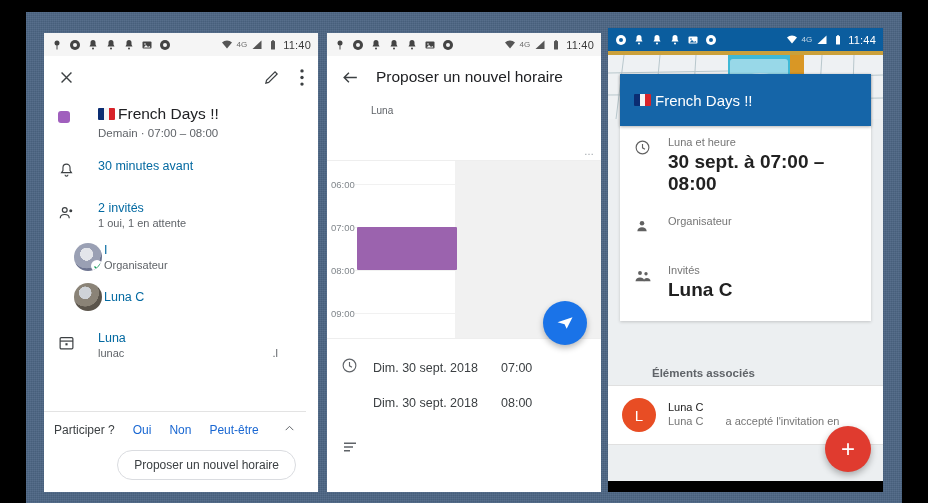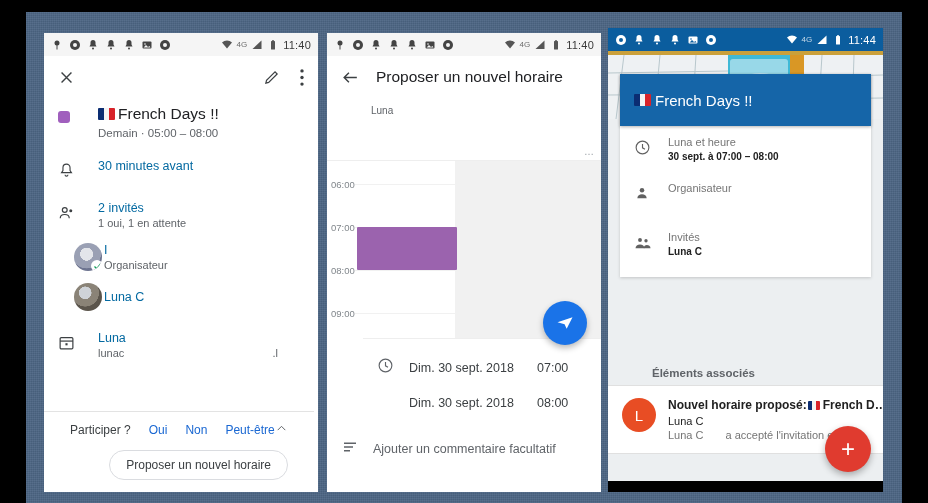--- a/index.html
+++ b/index.html
@@ -82,22 +82,22 @@
     width: 12px; height: 12px; border-radius: 50%;
     background: #fff; display: flex; align-items: center; justify-content: center;
   }
   .flag {
     display: inline-block; width: 17px; height: 12px;
     background: linear-gradient(to right, #0b2d72 0 33.3%, #f4f4f4 33.3% 66.6%, #d8232a 66.6% 100%);
     border-radius: 1px; vertical-align: -1px; margin-right: 2px;
   }
   .flag.sm { width: 12px; height: 9px; }
   .p1-footer {
-    position: absolute; left: 0; right: 4px; bottom: 0;
-    border-top: 1px solid #e3e3e3; background: #fff; padding: 10px 26px 12px;
+    position: absolute; left: 0; right: 12px; bottom: 0;
+    border-top: 1px solid #e3e3e3; background: #fff; padding: 10px 10px 12px;
   }
   .p1-participer { display: flex; align-items: center; font-size: 12px; }
   .p1-participer .lbl { color: #3c4043; }
   .p1-participer .opt { color: #1967d2; margin-left: 18px; cursor: pointer; }
   .p1-participer .chev { margin-left: auto; color: #5f6368; }
   .p1-propose {
     margin: 12px 0 0 auto; display: block;
     border: 1px solid #dadce0; border-radius: 16px;
     background: #fff; padding: 7px 16px;
     font-size: 12px; color: #3c4043; cursor: pointer;
@@ -121,21 +121,21 @@
   .p2-event {
     position: absolute; background: #9b63ae;
     border-radius: 1px;
   }
   .p2-dots { position: absolute; right: 6px; top: -12px; font-size: 10px; color: #9aa0a6; letter-spacing:1px;}
   .p2-fab {
     position: absolute; right: 14px; width: 44px; height: 44px; border-radius: 50%;
     background: #1a73e8; box-shadow: 0 3px 6px rgba(0,0,0,.28);
     display: flex; align-items: center; justify-content: center; cursor: pointer;
   }
-  .p2-rows { border-top: 1px solid #eee; padding: 12px 0 0; margin-left: 36px; }
+  .p2-rows { border-top: 1px solid #eee; padding: 12px 0 0; }
   .p2-drow { display: flex; align-items: center; padding: 6px 14px; }
   .p2-drow .ic { width: 32px; flex: none; }
   .p2-drow .dt { font-size: 12.5px; color: #3c4043; width: 128px; }
   .p2-drow .tm { font-size: 12.5px; color: #3c4043; }
   .p2-comment { display: flex; align-items: center; padding: 14px 14px 0; margin-top: 8px; }
   .p2-comment .ic { width: 32px; flex: none; }
   .p2-comment .ph { font-size: 12.5px; color: #5f6368; }
 
   
   #panel3 { left: 608px; top: 28px; width: 275px; height: 464px; background:#eceff1; }
@@ -159,21 +159,21 @@
     color: #fff; font-size: 15px; display: flex; align-items: center; gap: 2px;
   }
   .p3-card {
     position: absolute; left: 12px; right: 12px; top: 46px;
     background: #fff; padding-top: 52px; padding-bottom: 16px;
     z-index: 3; box-shadow: 0 1px 3px rgba(0,0,0,.18);
   }
   .p3-row { display: flex; padding: 10px 14px 4px; }
   .p3-row .ic { width: 34px; flex: none; padding-top: 3px; }
   .p3-lbl { font-size: 11px; color: #757575; }
-  .p3-val { font-size: 10px; color: #212121; margin-top: 3px; font-weight: 600; }
+  .p3-val { font-size: 19px; color: #212121; margin-top: 3px; font-weight: 600; }
   .p3-section { position: absolute; left: 0; right: 0; padding: 9px 16px; font-size: 11.5px; color: #5f6368; font-weight: 600; margin-left: 28px; }
   .p3-assoc {
     position: absolute; left: 0; right: 0; background: #fff;
     display: flex; padding: 12px 14px; gap: 12px;
     border-top: 1px solid #e0e0e0; border-bottom: 1px solid #e0e0e0;
   }
   .p3-circle {
     width: 34px; height: 34px; border-radius: 50%; background: #e84d24;
     color: #fff; display: flex; align-items: center; justify-content: center;
     font-size: 15px; flex: none;
@@ -268,21 +268,21 @@
 
     <div class="p1-row" style="margin-top:6px">
       <div class="p1-ico-col">
         <span class="dot-purple"></span>
       </div>
       <div>
         <div class="p1-title">
           <span class="flag"></span>
           <span>French Days !!</span>
         </div>
-        <div class="p1-sub">Demain  ·  05:00 – 08:00</div>
+        <div class="p1-sub">Demain  ·  07:00 – 08:00</div>
       </div>
     </div>
 
     <div class="p1-row" style="margin-top:20px">
       <div class="p1-ico-col">
         <svg width="17" height="17" viewBox="0 0 24 24">
             <path d="M12 3a5 5 0 00-5 5v4l-2 3h14l-2-3V8a5 5 0 00-5-5z" fill="none" stroke="#3c4043" stroke-width="1.6"></path>
             <path d="M10 18a2 2 0 004 0" fill="none" stroke="#3c4043" stroke-width="1.6"></path>
           </svg>
       </div>
@@ -472,21 +472,20 @@
         <span class="tm">08:00</span>
       </div>
     </div>
 
     <div class="p2-comment">
       <span class="ic">
         <svg width="18" height="18" viewBox="0 0 24 24">
             <path d="M4 7h16M4 12h12M4 17h8" stroke="#5f6368" stroke-width="1.8"></path>
           </svg>
       </span>
-      <span class="ph">Ajouter un commentaire facultatif</span>
     </div>
   </div>
 
   <div class="phone" id="panel3">
 
     <div class="statusbar dark">
       <div class="sb-left">
         <svg class="sb-ico" viewBox="0 0 24 24">
             <circle cx="12" cy="12" r="10" fill="#fff"></circle>
             <circle cx="12" cy="12" r="4" fill="#0b5d9e"></circle>
@@ -626,25 +625,20 @@
         <span class="flag"></span>
         <span>French Days !!</span>
       </div>
     </div>
 
     <div class="p3-section" style="top:330px">Éléments associés</div>
 
     <div class="p3-assoc" style="top:357px">
       <span class="p3-circle">L</span>
       <div>
-        <div class="p3-a1">
-          <span>Nouvel horaire proposé: </span>
-          <span class="flag sm"></span>
-          <span>French D…</span>
-        </div>
         <div class="p3-a2">Luna C</div>
         <div class="p3-a3">
           <span>Luna C</span>
           <span>a accepté l'invitation en</span>
         </div>
       </div>
     </div>
 
     <div class="p3-fab" style="right:12px;top:398px">
       <span>+</span>

